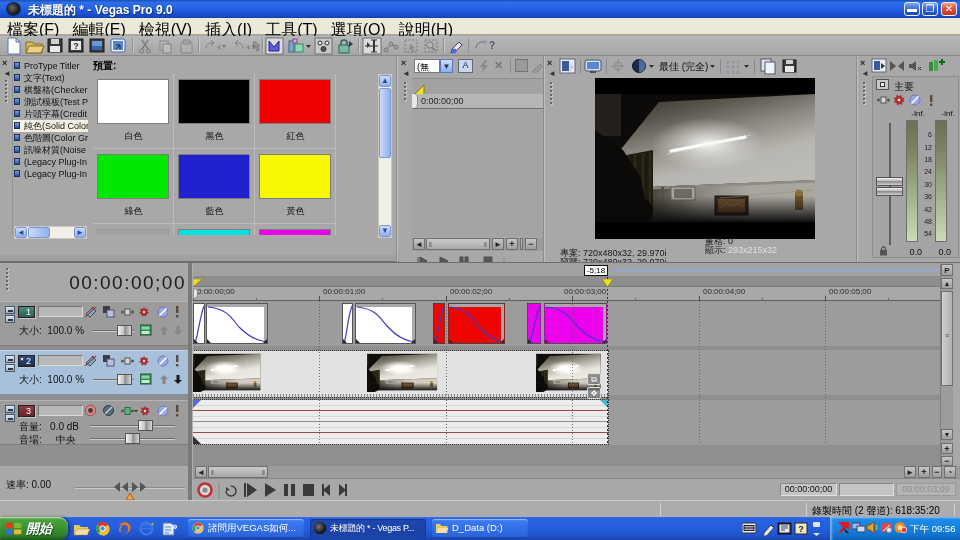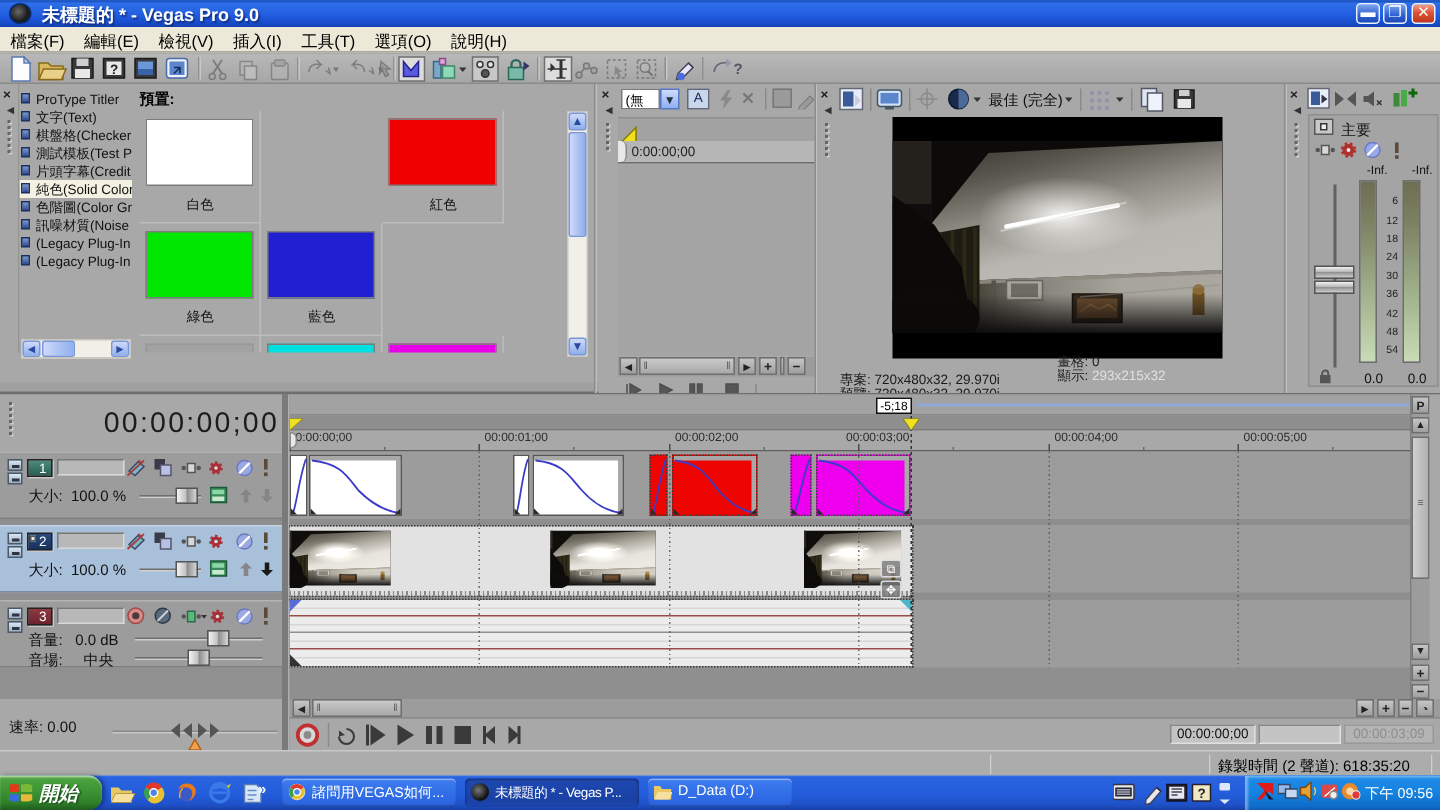--- a/index.html
+++ b/index.html
@@ -15,21 +15,21 @@
   background:radial-gradient(circle at 40% 40%, #6a6a6a 0%, #1c1c1c 60%); border-radius:50%; border:1px solid #0a2a6a; }
 #titlebar .ttext { position:absolute; left:28px; top:2px; font-size:12px; font-weight:bold;
   text-shadow:1px 1px 1px #12327e; letter-spacing:0px; }
 .wbtn { position:absolute; top:2px; width:16px; height:14px; border-radius:3px;
   border:1px solid #e8f0fc; color:#fff; font-size:10px; line-height:12px; text-align:center; }
 .wbtn.min { right:40px; background:linear-gradient(180deg,#7da5ee,#2e5fd2 60%,#1d49b4); }
 .wbtn.max { right:22px; background:linear-gradient(180deg,#7da5ee,#2e5fd2 60%,#1d49b4); }
 .wbtn.cls { right:3px;  background:linear-gradient(180deg,#f0a088,#dd5539 45%,#c33318); }
 
 #menubar { left:0; top:18px; width:960px; height:17px; background:#ece9d8;
-  border-bottom:1px solid #aca899; color:#000; font-size:11px; }
+  border-bottom:1px solid #aca899; color:#000; font-size:16px; }
 #menubar span { display:inline-block; padding:2px 6px 0 7px; }
 
 #toolbar { left:0; top:36px; width:960px; height:20px;
   background:linear-gradient(180deg,#b8b8b8,#a6a6a6); border-bottom:1px solid #8a8a8a; }
 
 .dockstrip { position:absolute; width:13px; background:#a8a8a8; border-right:1px solid #939393; }
 .dockstrip .x { position:absolute; top:2px; left:2px; font-size:9px; color:#222; font-weight:bold; }
 .dockstrip .pin { position:absolute; top:13px; left:3px; font-size:8px; color:#333; }
 .dots { position:absolute; left:5px; width:3px; }
 .dots i { display:block; width:2px; height:2px; background:#666; margin-bottom:2px; box-shadow:1px 1px 0 #cfcfcf; }
@@ -401,31 +401,39 @@
     <div class="xpthumb" style="left:13px;top:0px;width:22px;height:11px;"></div>
     <div class="xpbtn" style="right:0px;top:0px;width:12px;height:11px;">►</div>
   </div>
   <div id="presets" class="abs">
     <div class="hd">預置:</div>
     <div class="abs" style="left:0px;top:18px;width:290px;height:161px;overflow:hidden;">
       <div class="cell" style="left:5px;top:0;">
           <div class="swatch" style="background:#fff;"></div>
           <div class="slabel">白色</div>
         </div>
+      <div class="cell" style="left:86px;top:0;">
+          <div class="swatch" style="background:#000;"></div>
+          <div class="slabel">黑色</div>
+        </div>
       <div class="cell" style="left:167px;top:0;">
           <div class="swatch" style="background:#f00000;"></div>
           <div class="slabel">紅色</div>
         </div>
       <div class="cell" style="left:5px;top:75px;">
           <div class="swatch" style="background:#00e800;"></div>
           <div class="slabel">綠色</div>
         </div>
       <div class="cell" style="left:86px;top:75px;">
           <div class="swatch" style="background:#2020d0;"></div>
           <div class="slabel">藍色</div>
+        </div>
+      <div class="cell" style="left:167px;top:75px;">
+          <div class="swatch" style="background:#f8f800;"></div>
+          <div class="slabel">黃色</div>
         </div>
       <div class="cell" style="left:5px;top:150px;">
           <div class="swatch" style="background:#a2a2a2;border-color:#989898;"></div>
         </div>
       <div class="cell" style="left:86px;top:150px;">
           <div class="swatch" style="background:#00e0e0;"></div>
         </div>
       <div class="cell" style="left:167px;top:150px;">
           <div class="swatch" style="background:#e800e8;"></div>
         </div>

